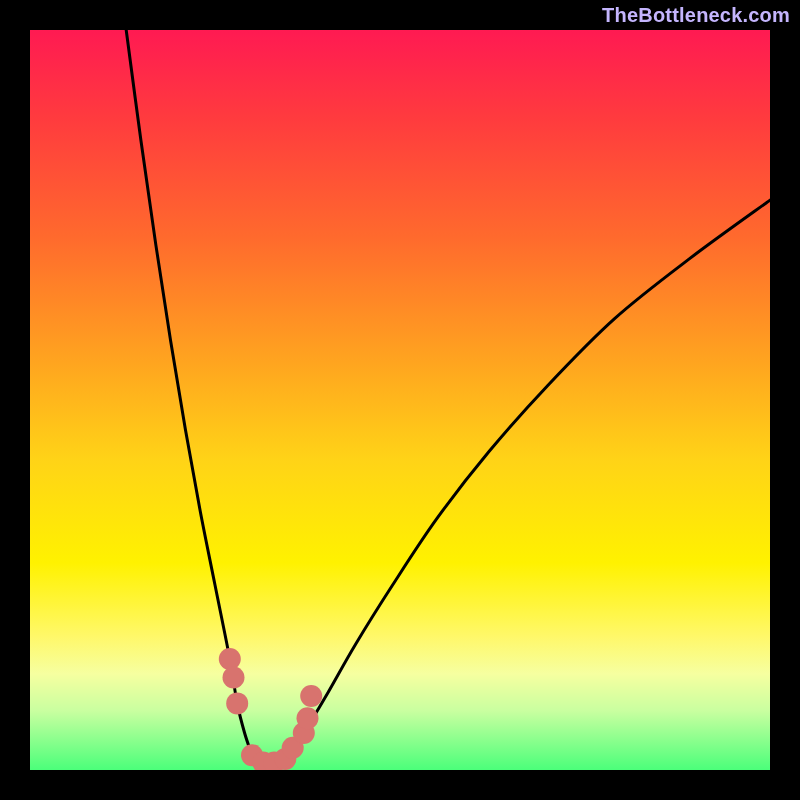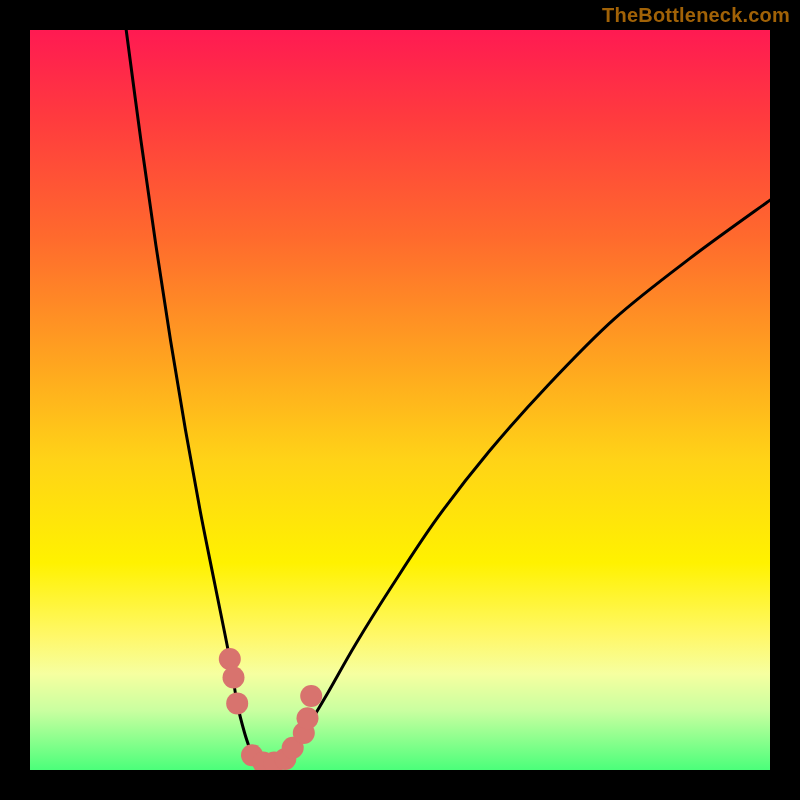--- a/index.html
+++ b/index.html
@@ -38,21 +38,21 @@
       #4bff7a 100%
     );
   }
   .watermark {
     position: absolute;
     top: 4px;
     right: 10px;
     font-family: Arial, Helvetica, sans-serif;
     font-size: 20px;
     font-weight: 600;
-    color: #a16207;
+    color: #c4b5fd;
     letter-spacing: 0.2px;
     user-select: none;
   }
   svg.curves {
     position: absolute;
     left: 0;
     top: 0;
     width: 740px;
     height: 740px;
   }

